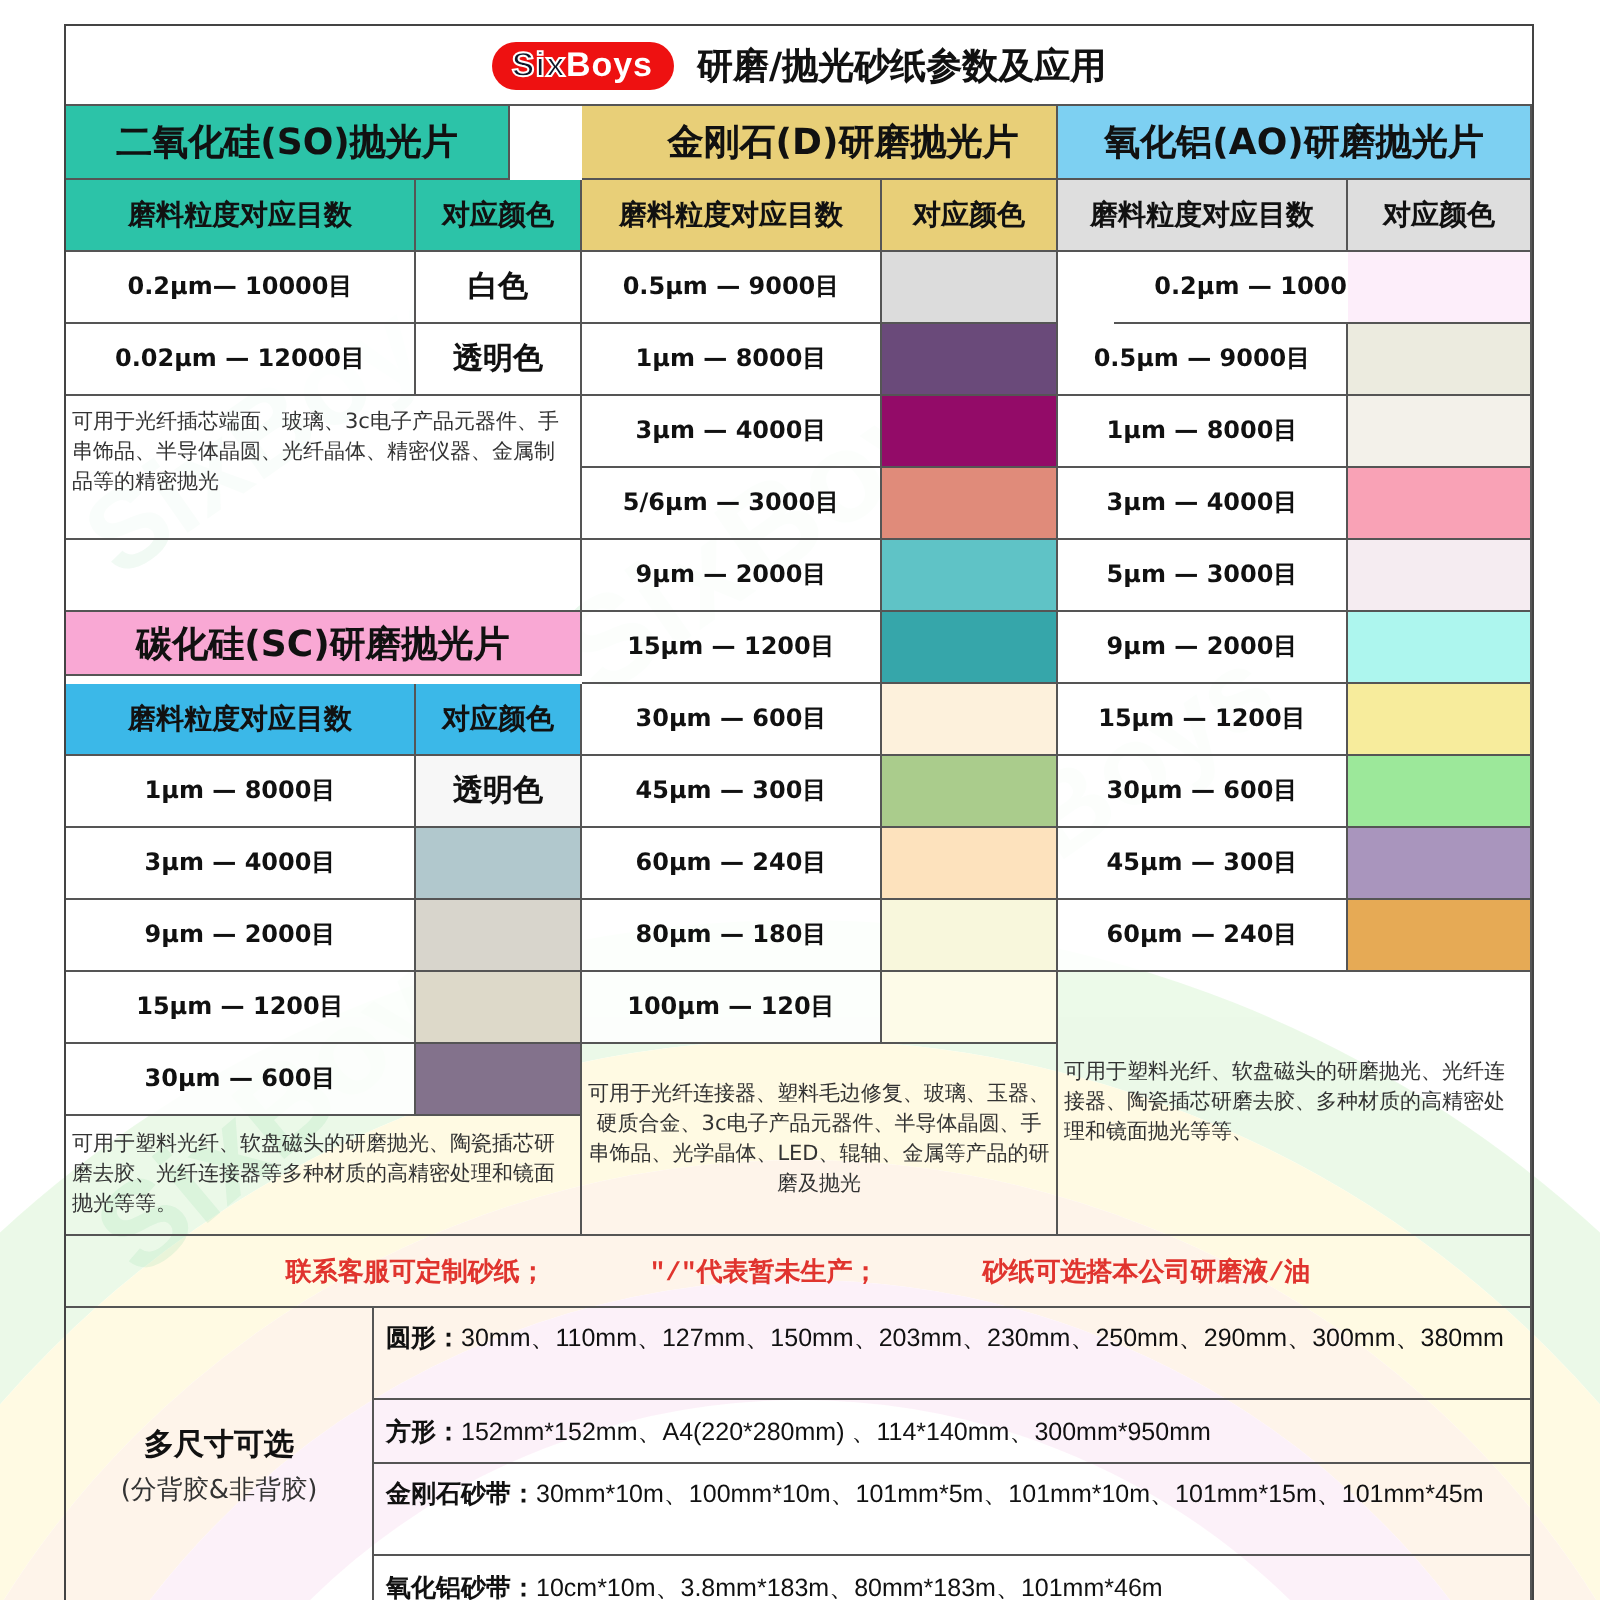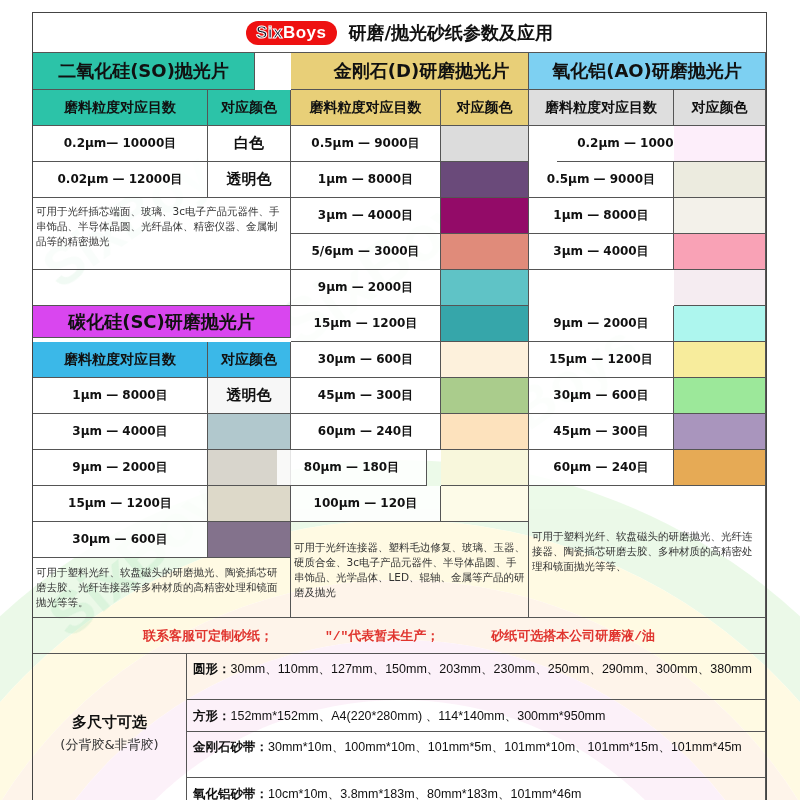--- a/index.html
+++ b/index.html
@@ -66,21 +66,21 @@
   <div class="cell col-head" style="left:175px;top:77px;width:83px;height:36px;background:#2cc3a8;">对应颜色</div>
 
   <div class="cell grit" style="left:0;top:113px;width:175px;height:36px;">0.2μm— 10000目</div>
   <div class="cell swatch-label" style="left:175px;top:113px;width:83px;height:36px;background:#fff;">白色</div>
   <div class="cell grit" style="left:0;top:149px;width:175px;height:36px;">0.02μm — 12000目</div>
   <div class="cell swatch-label" style="left:175px;top:149px;width:83px;height:36px;background:#fff;">透明色</div>
 
   <div class="cell desc" style="left:0;top:185px;width:258px;height:72px;background:rgba(255,255,255,0.6);">可用于光纤插芯端面、玻璃、3c电子产品元器件、手串饰品、半导体晶圆、光纤晶体、精密仪器、金属制品等的精密抛光</div>
   <div class="cell" style="left:0;top:257px;width:258px;height:36px;"></div>
 
-  <div class="cell sec-title" style="left:0;top:293px;width:258px;height:32px;background:#d946ef;">碳化硅(SC)研磨抛光片</div>
+  <div class="cell sec-title" style="left:0;top:293px;width:258px;height:32px;background:#f9a8d4;">碳化硅(SC)研磨抛光片</div>
   <div class="cell col-head" style="left:0;top:329px;width:175px;height:36px;background:#3bb8e8;">磨料粒度对应目数</div>
   <div class="cell col-head" style="left:175px;top:329px;width:83px;height:36px;background:#3bb8e8;">对应颜色</div>
 
   <div class="cell grit" style="left:0;top:365px;width:175px;height:36px;">1μm — 8000目</div>
   <div class="cell swatch-label" style="left:175px;top:365px;width:83px;height:36px;background:#f7f7f7;">透明色</div>
   <div class="cell grit" style="left:0;top:401px;width:175px;height:36px;">3μm — 4000目</div>
   <div class="cell" style="left:175px;top:401px;width:83px;height:36px;background:#b1c8cd;"></div>
   <div class="cell grit" style="left:0;top:437px;width:175px;height:36px;">9μm — 2000目</div>
   <div class="cell" style="left:175px;top:437px;width:83px;height:36px;background:#d8d5cc;"></div>
   <div class="cell grit" style="left:0;top:473px;width:175px;height:36px;">15μm — 1200目</div>
@@ -105,39 +105,40 @@
   <div class="cell grit" style="left:258px;top:257px;width:150px;height:36px;">9μm — 2000目</div>
   <div class="cell" style="left:408px;top:257px;width:88px;height:36px;background:#5fc3c6;"></div>
   <div class="cell grit" style="left:258px;top:293px;width:150px;height:36px;">15μm — 1200目</div>
   <div class="cell" style="left:408px;top:293px;width:88px;height:36px;background:#36a6aa;"></div>
   <div class="cell grit" style="left:258px;top:329px;width:150px;height:36px;">30μm — 600目</div>
   <div class="cell" style="left:408px;top:329px;width:88px;height:36px;background:#fdf1dc;"></div>
   <div class="cell grit" style="left:258px;top:365px;width:150px;height:36px;">45μm — 300目</div>
   <div class="cell" style="left:408px;top:365px;width:88px;height:36px;background:#aacc8c;"></div>
   <div class="cell grit" style="left:258px;top:401px;width:150px;height:36px;">60μm — 240目</div>
   <div class="cell" style="left:408px;top:401px;width:88px;height:36px;background:#fde2bd;"></div>
-  <div class="cell grit" style="left:244px;top:437px;width:150px;height:36px;text-align:right;">80μm — 180目</div>
+  <div class="cell grit" style="left:258px;top:437px;width:150px;height:36px;text-align:right;">80μm — 180目</div>
   <div class="cell" style="left:408px;top:437px;width:88px;height:36px;background:#f8f7dc;"></div>
   <div class="cell grit" style="left:258px;top:473px;width:150px;height:36px;">100μm — 120目</div>
   <div class="cell" style="left:408px;top:473px;width:88px;height:36px;background:#fdfbe8;"></div>
 
-  <div class="cell desc center-v" style="left:258px;top:509px;width:238px;height:96px;">可用于光纤连接器、塑料毛边修复、玻璃、玉器、硬质合金、3c电子产品元器件、半导体晶圆、手串饰品、光学晶体、LED、辊轴、金属等产品的研磨及抛光</div>
+  <div class="cell desc center-v" style="left:258px;top:509px;width:238px;height:96px;text-align:center;">可用于光纤连接器、塑料毛边修复、玻璃、玉器、硬质合金、3c电子产品元器件、半导体晶圆、手串饰品、光学晶体、LED、辊轴、金属等产品的研磨及抛光</div>
 
   <div class="cell sec-title" style="left:496px;top:40px;width:237px;height:37px;background:#7dd0f2;">氧化铝(AO)研磨抛光片</div>
   <div class="cell col-head" style="left:496px;top:77px;width:145px;height:36px;background:#dedede;">磨料粒度对应目数</div>
   <div class="cell col-head" style="left:641px;top:77px;width:92px;height:36px;background:#dedede;">对应颜色</div>
 
   <div class="cell grit" style="left:524px;top:113px;width:158px;height:36px;">0.2μm — 10000目</div>
   <div class="cell" style="left:641px;top:113px;width:92px;height:36px;background:#fdeefa;"></div>
   <div class="cell grit" style="left:496px;top:149px;width:145px;height:36px;">0.5μm — 9000目</div>
   <div class="cell" style="left:641px;top:149px;width:92px;height:36px;background:#ecebdf;"></div>
   <div class="cell grit" style="left:496px;top:185px;width:145px;height:36px;">1μm — 8000目</div>
   <div class="cell" style="left:641px;top:185px;width:92px;height:36px;background:#f3f1ea;"></div>
   <div class="cell grit" style="left:496px;top:221px;width:145px;height:36px;">3μm — 4000目</div>
   <div class="cell" style="left:641px;top:221px;width:92px;height:36px;background:#f9a2b6;"></div>
+  <div class="cell grit" style="left:496px;top:257px;width:145px;height:36px;">5μm — 3000目</div>
   <div class="cell" style="left:641px;top:257px;width:92px;height:36px;background:#f5ecf1;"></div>
   <div class="cell grit" style="left:496px;top:293px;width:145px;height:36px;">9μm — 2000目</div>
   <div class="cell" style="left:641px;top:293px;width:92px;height:36px;background:#adf6ee;"></div>
   <div class="cell grit" style="left:496px;top:329px;width:145px;height:36px;">15μm — 1200目</div>
   <div class="cell" style="left:641px;top:329px;width:92px;height:36px;background:#f7ec9c;"></div>
   <div class="cell grit" style="left:496px;top:365px;width:145px;height:36px;">30μm — 600目</div>
   <div class="cell" style="left:641px;top:365px;width:92px;height:36px;background:#9ce89a;"></div>
   <div class="cell grit" style="left:496px;top:401px;width:145px;height:36px;">45μm — 300目</div>
   <div class="cell" style="left:641px;top:401px;width:92px;height:36px;background:#a995bd;"></div>
   <div class="cell grit" style="left:496px;top:437px;width:145px;height:36px;">60μm — 240目</div>

